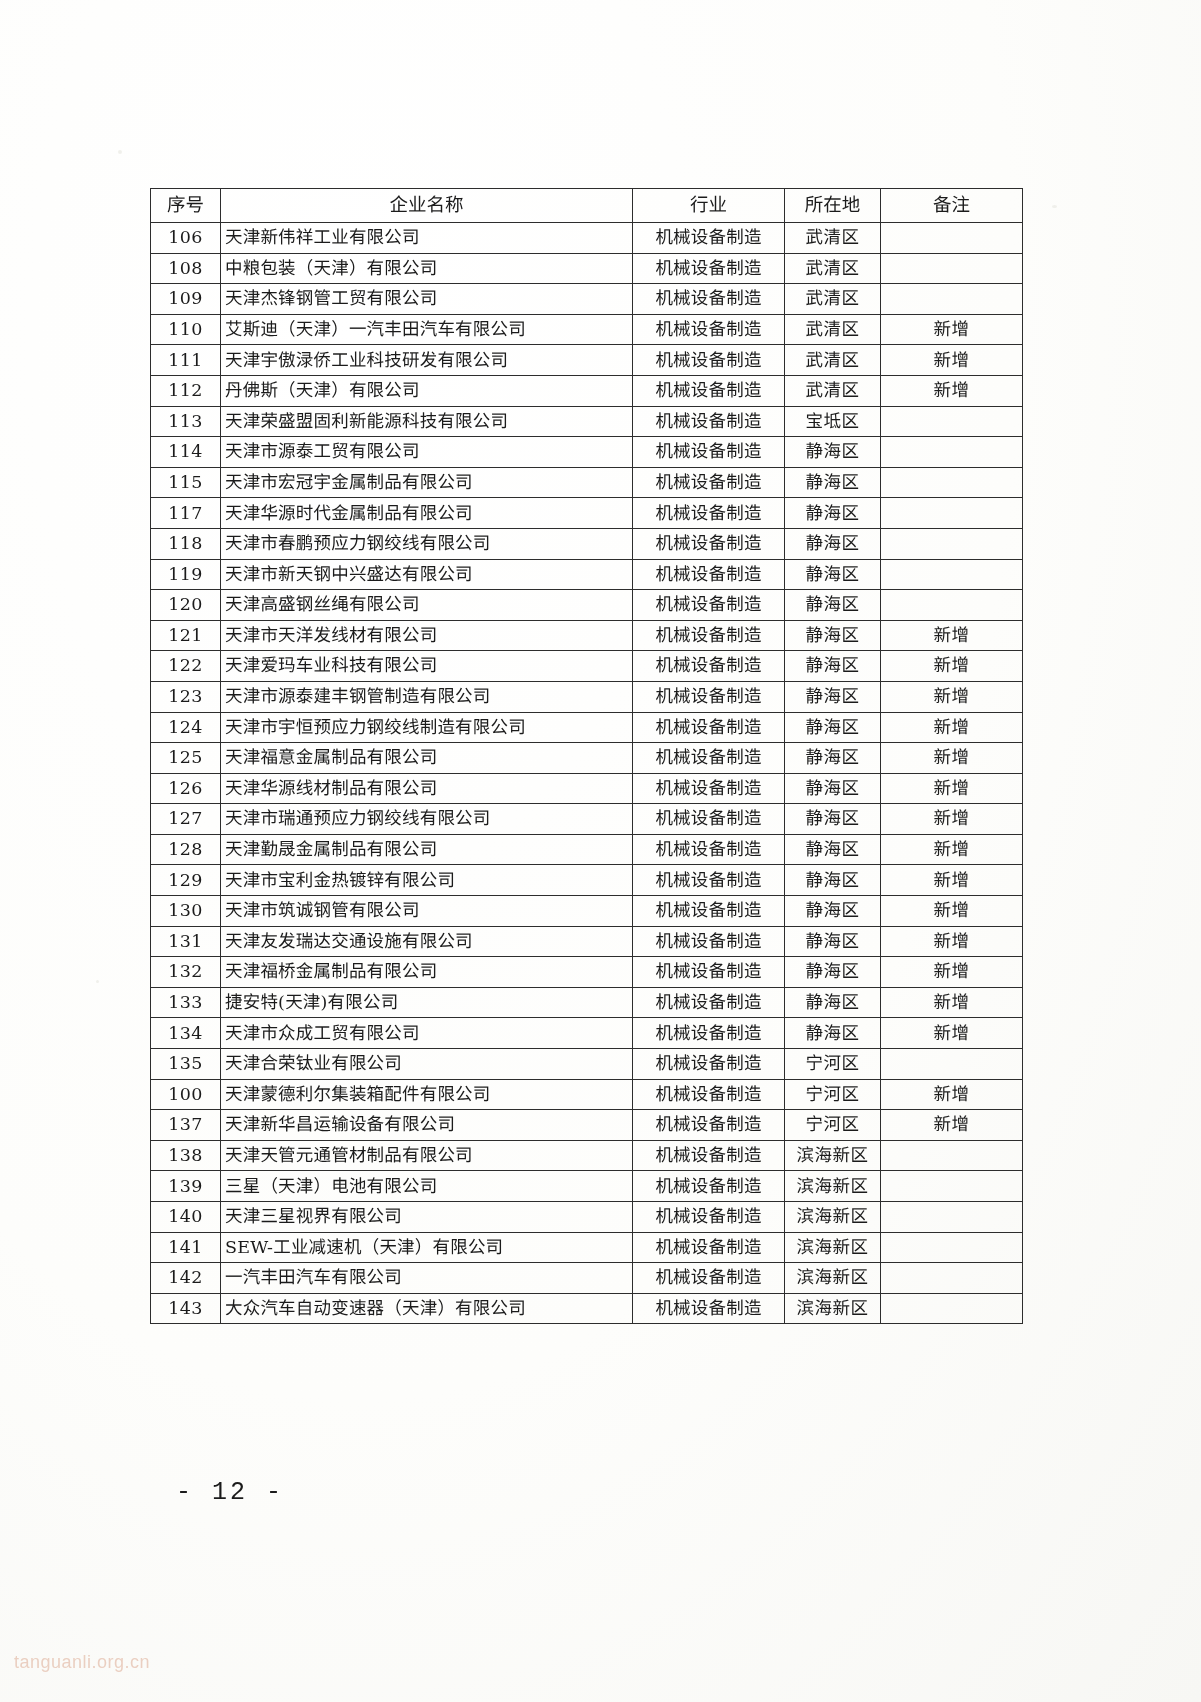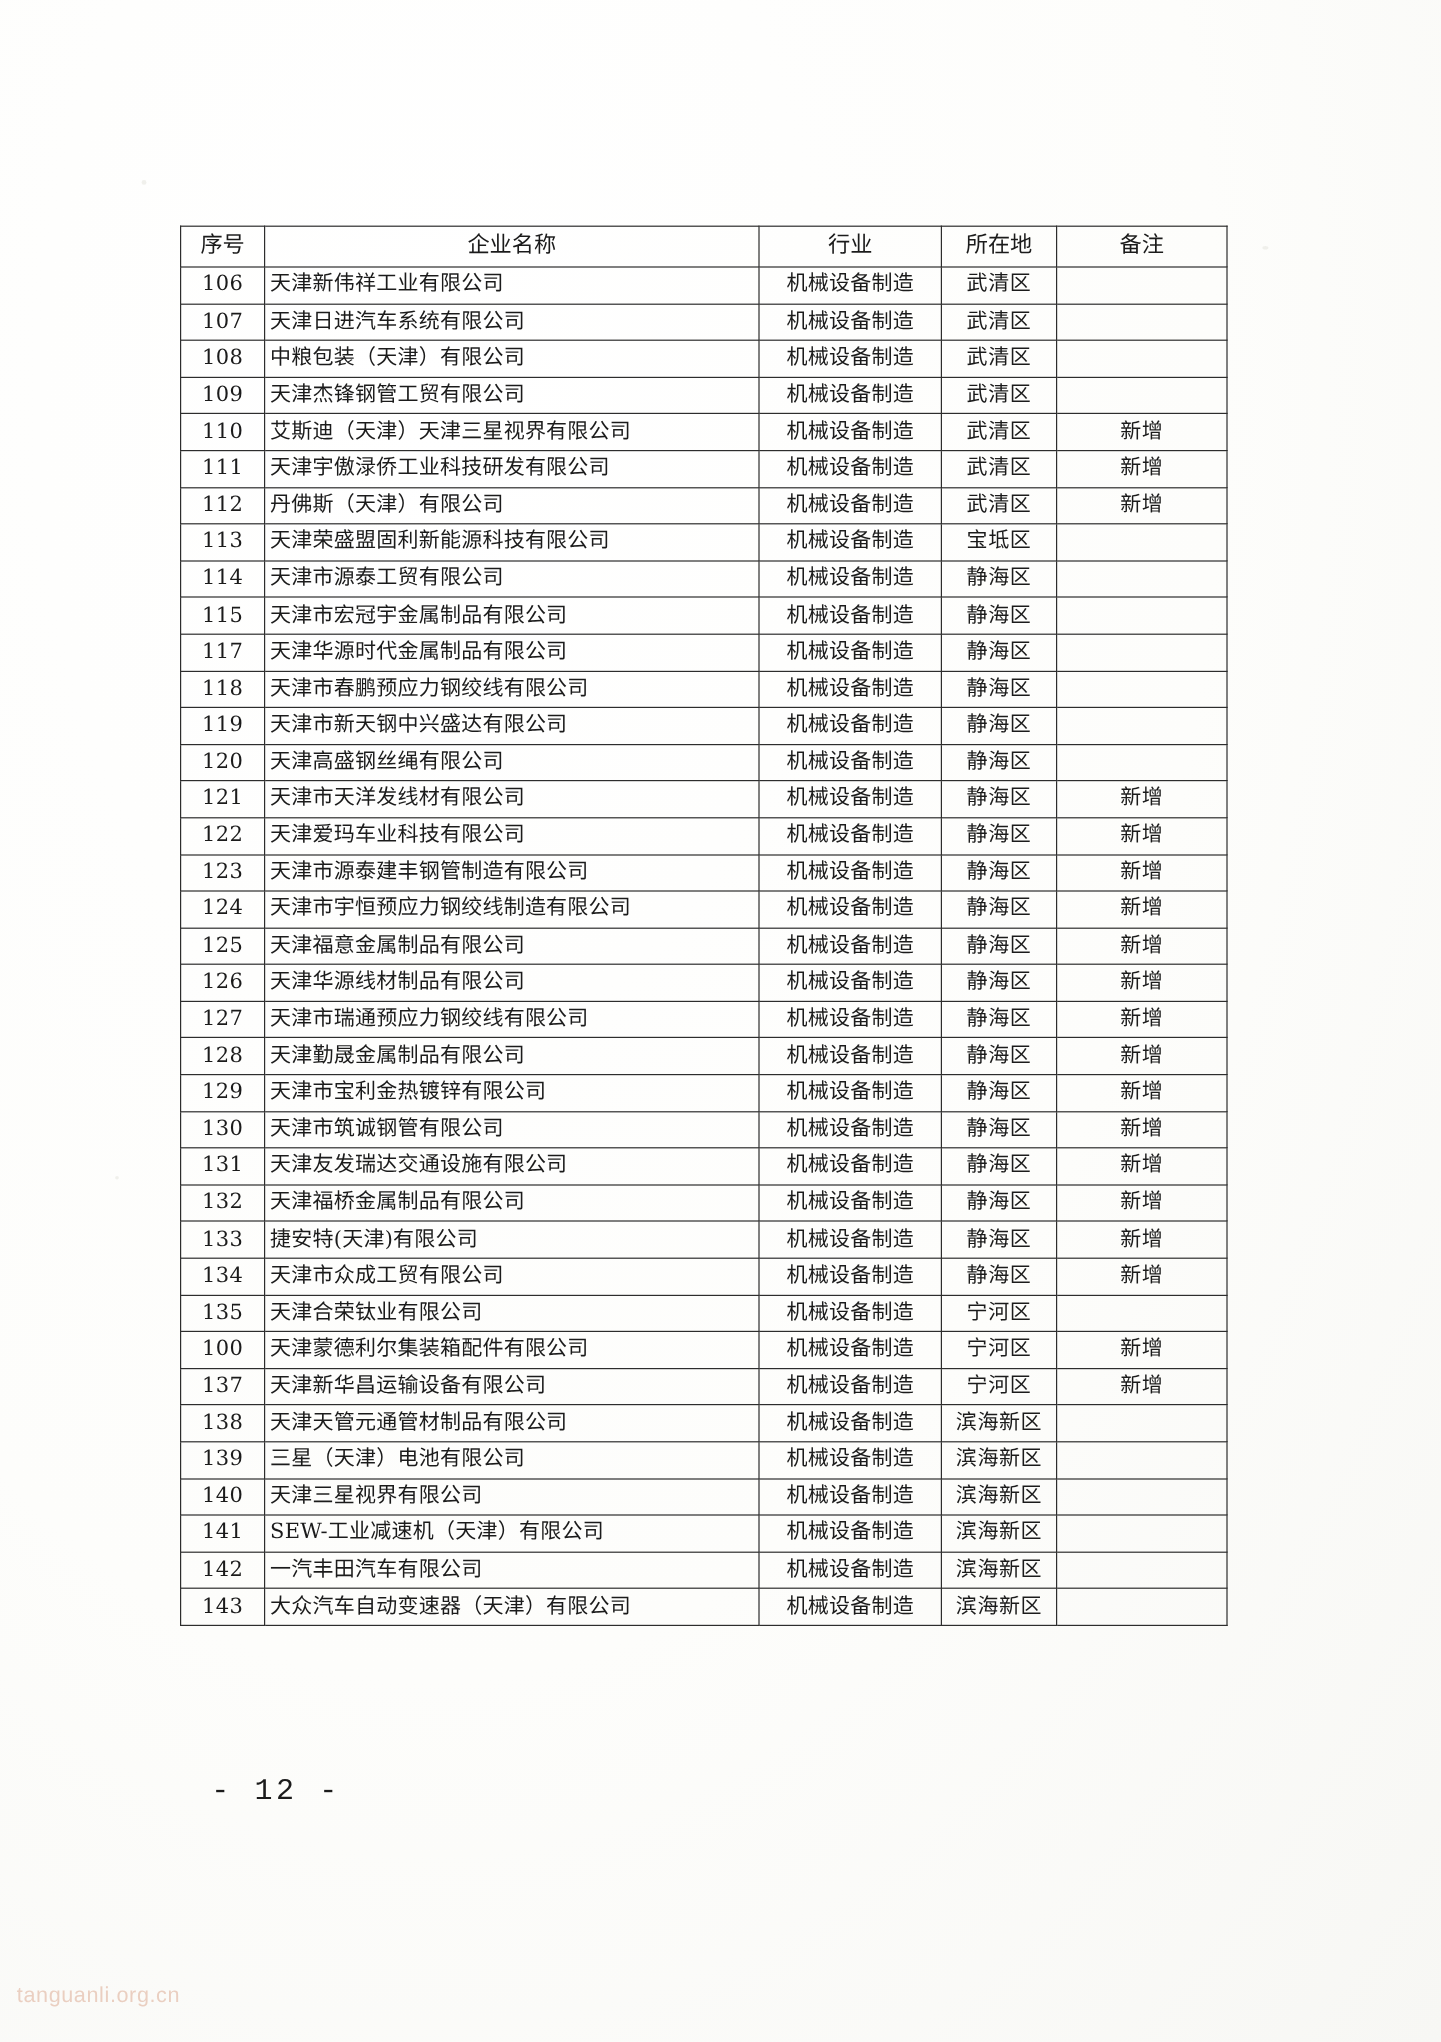--- a/index.html
+++ b/index.html
@@ -149,43 +149,36 @@
       </thead>
       <tbody id="table-body">
           <tr>
             <td class="num">106</td>
             <td class="name">天津新伟祥工业有限公司</td>
             <td class="ind">机械设备制造</td>
             <td class="loc">武清区</td>
             <td class="note"></td>
           </tr>
           <tr>
-            <td class="num">107</td>
-            <td class="name">天津日进汽车系统有限公司</td>
-            <td class="ind">机械设备制造</td>
-            <td class="loc">武清区</td>
-            <td class="note"></td>
-          </tr>
-          <tr>
             <td class="num">108</td>
             <td class="name">中粮包装（天津）有限公司</td>
             <td class="ind">机械设备制造</td>
             <td class="loc">武清区</td>
             <td class="note"></td>
           </tr>
           <tr>
             <td class="num">109</td>
             <td class="name">天津杰锋钢管工贸有限公司</td>
             <td class="ind">机械设备制造</td>
             <td class="loc">武清区</td>
             <td class="note"></td>
           </tr>
           <tr>
             <td class="num">110</td>
-            <td class="name">艾斯迪（天津）天津三星视界有限公司</td>
+            <td class="name">艾斯迪（天津）一汽丰田汽车有限公司</td>
             <td class="ind">机械设备制造</td>
             <td class="loc">武清区</td>
             <td class="note">新增</td>
           </tr>
           <tr>
             <td class="num">111</td>
             <td class="name">天津宇傲渌侨工业科技研发有限公司</td>
             <td class="ind">机械设备制造</td>
             <td class="loc">武清区</td>
             <td class="note">新增</td>

